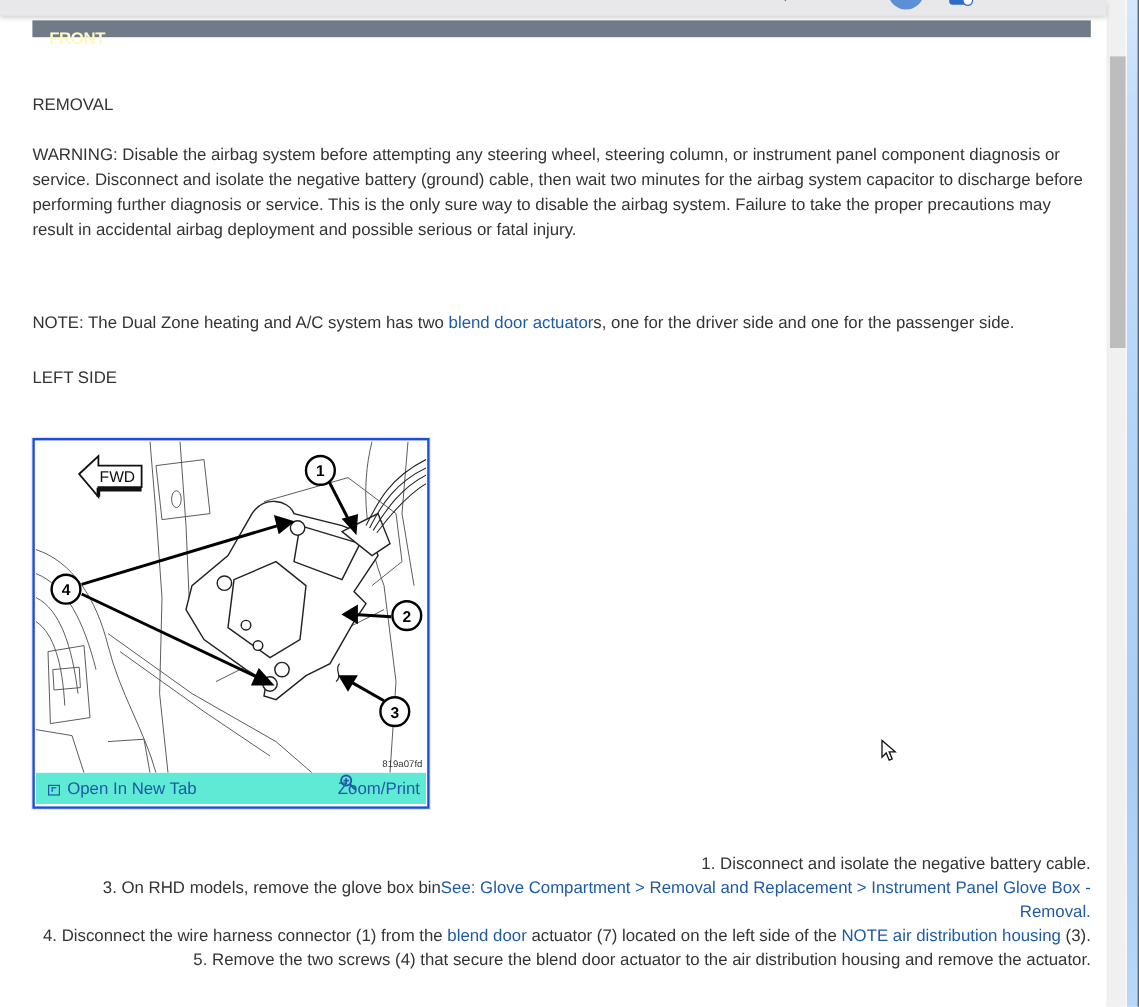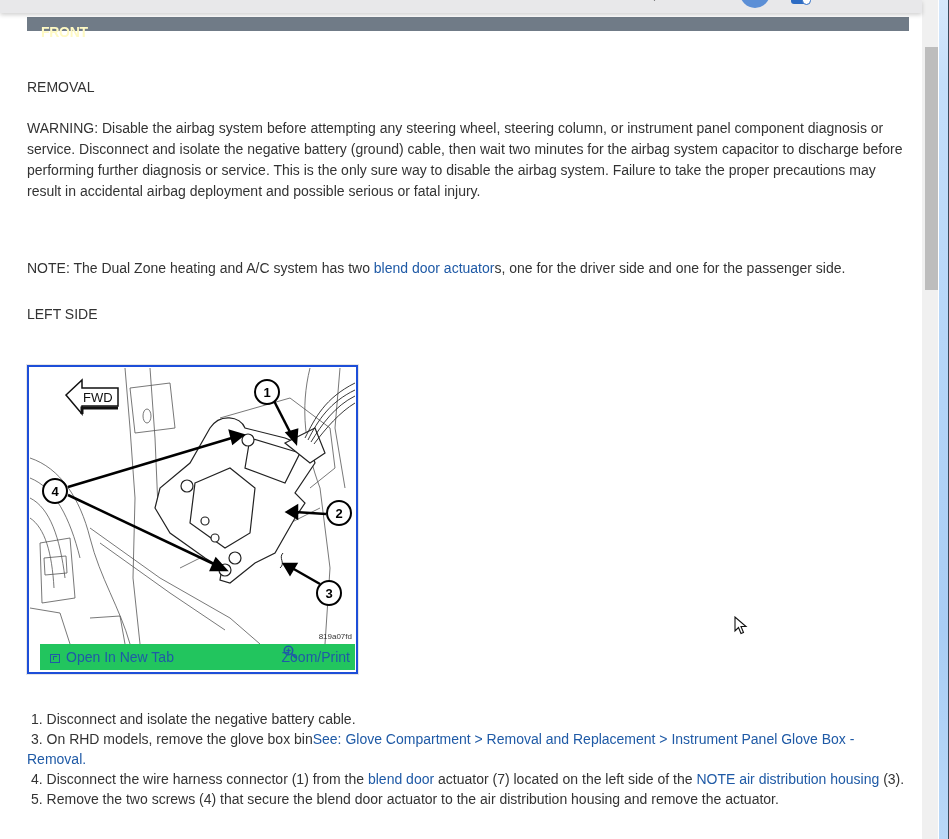--- a/index.html
+++ b/index.html
@@ -55,41 +55,41 @@
   .figure {
     position:absolute; left:27px; top:365px; width:327px; height:305px;
     border:2px solid #1d4ed8; background:#fff;
     box-shadow:0 0 0 1px #e6e6e6;
   }
   .figure svg { position:absolute; left:1px; top:1px; }
   .figure .fig-id {
     position:absolute; right:4px; top:265px; font-size:8px; color:#333;
   }
   .figure .fig-footer {
-    position:absolute; left:11px; right:1px; top:277px; height:26px;
-    background:#22c55e;
+    position:absolute; left:1px; right:1px; top:277px; height:26px;
+    background:#5eead4;
     font-size:14px; color:#1f5aa6; line-height:26px;
   }
   .fig-footer .open-tab { position:absolute; left:10px; }
   .fig-footer .zoom-print { position:absolute; right:5px; }
   .open-tab-icon {
     display:inline-block; width:10px; height:9px; border:1.5px solid #1f5aa6;
     box-sizing:border-box; vertical-align:-1px; margin-right:6px; position:relative;
   }
   .open-tab-icon::after {
     content:""; position:absolute; left:2px; top:1px; width:3px; height:3px;
     border-top:1.5px solid #1f5aa6; border-left:1.5px solid #1f5aa6;
   }
   .zoom-icon { display:inline-block; vertical-align:-2px; margin-right:2px; }
 
   .steps {
     position:absolute; left:27px; top:709px; width:882px;
     font-size:14px; line-height:20px; color:#333;
   }
-  .steps .step { margin:0; }
+  .steps .step { margin:0;text-align:right; }
   .steps .num { padding-left:4px; }
 
   .scrollbar-track {
     position:absolute; left:922px; top:0; width:16px; height:839px;
     background:#f0f0f0;
   }
   .scrollbar-thumb {
     position:absolute; left:925px; top:47px; width:13px; height:243px;
     background:#bdbdbd;
   }

